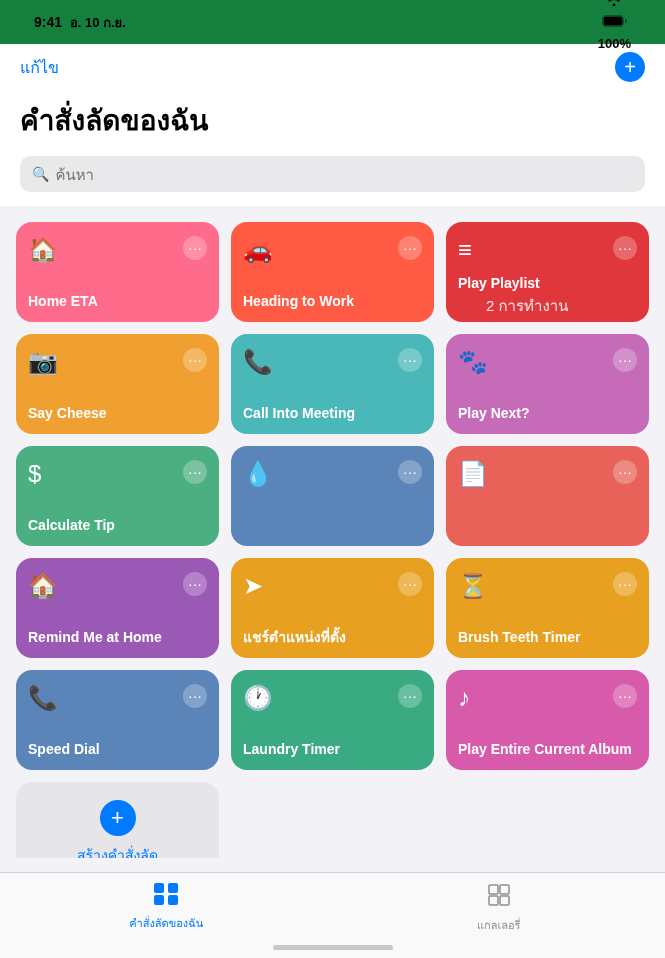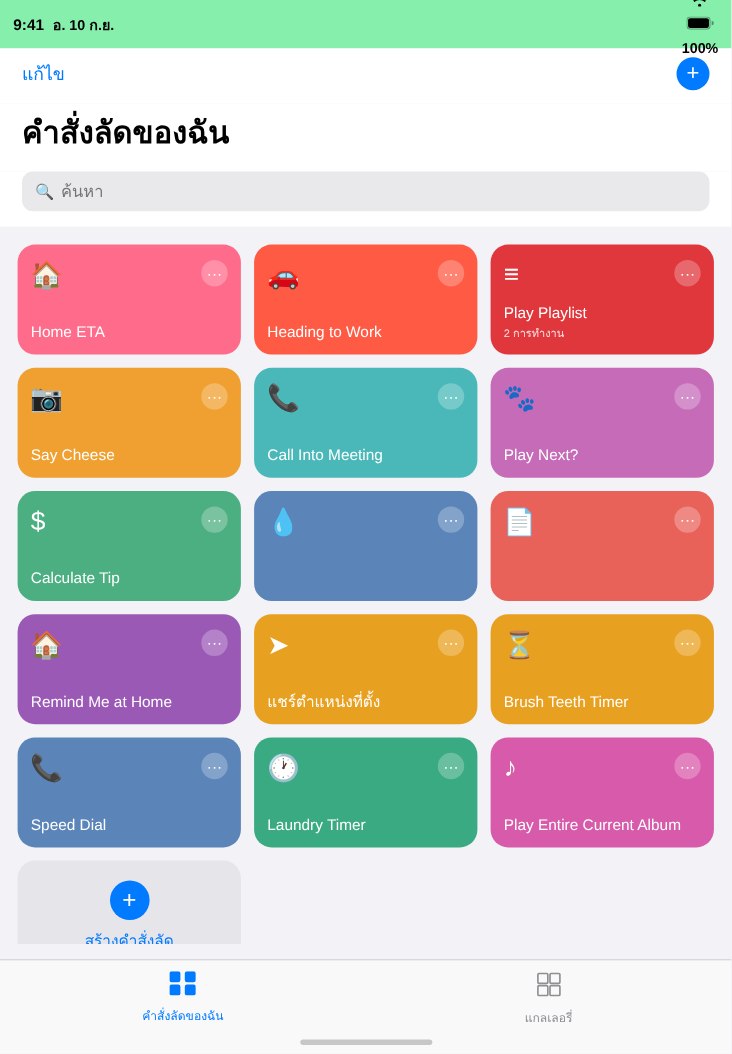--- a/index.html
+++ b/index.html
@@ -7,26 +7,26 @@
       width: 665px;
       height: 958px;
       font-family: -apple-system, 'SF Pro Display', 'Helvetica Neue', Arial, sans-serif;
       background: #f2f2f7;
       overflow: hidden;
       position: relative;
     }
 
     
     .status-bar {
-      background: #86efac;
+      background: #15803d;
       height: 44px;
       display: flex;
       align-items: center;
       justify-content: space-between;
-      padding: 0 12px;
+      padding: 0 34px;
       font-size: 13px;
       font-weight: 600;
     }
     .status-time { font-weight: 600; font-size: 14px; color: #000; }
     .status-right { display: flex; align-items: center; gap: 6px; font-size: 13px; color: #000; flex-direction: column; }
 
     
     .header {
       background: white;
       padding: 8px 20px 12px 20px;
@@ -124,28 +124,29 @@
       display: flex;
       align-items: center;
       justify-content: center;
       font-size: 14px;
       color: white;
       cursor: pointer;
     }
     .card-label {
       color: white;
       font-size: 14px;
-      font-weight: 400;
+      font-weight: 700;
       margin-top: 10px;
       line-height: 1.3;
     }
     .card-sublabel {
       color: rgba(255,255,255,0.85);
-      font-size: 10px;
+      font-size: 15px;
       margin-top: 2px;
+      margin-left: 28px;
     }
 
     
     .create-card {
       border-radius: 16px;
       background: #e5e5ea;
       padding: 14px 12px 12px 12px;
       display: flex;
       flex-direction: column;
       align-items: center;

